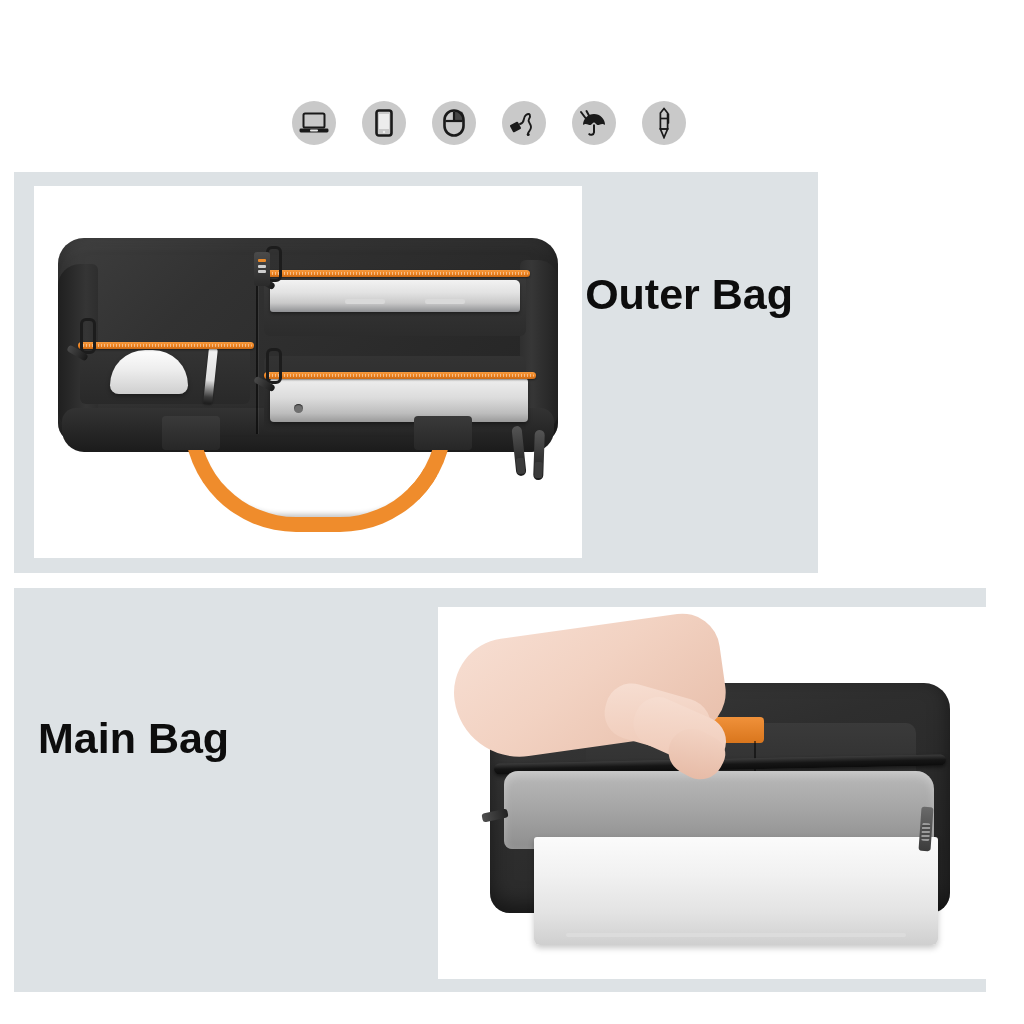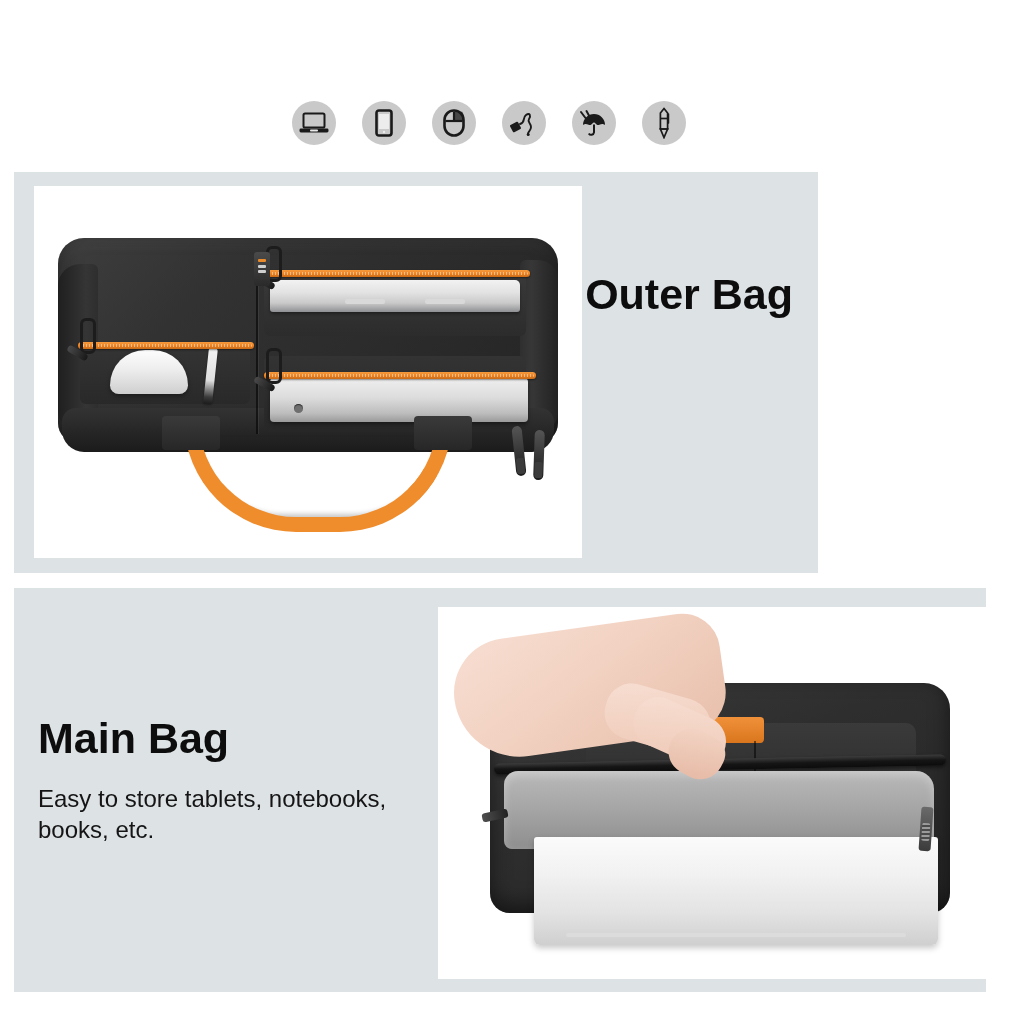--- a/index.html
+++ b/index.html
@@ -378,21 +378,20 @@
 
     <div class="copy copy-right">
       <h2 class="heading">Outer Bag</h2>
     </div>
   </div>
 
   <div class="panel panel-bottom">
 
     <div class="copy copy-left">
       <h2 class="heading">Main Bag</h2>
-      <p class="body-copy">Easy to store tablets, notebooks, books, etc.</p>
     </div>
 
     <div class="photo photo-bottom">
       <div class="bag-open">
 
         <div class="ob-body">
           <div class="ob-front-panel"></div>
           <div class="ob-orange-peek"></div>
           <div class="ob-seam"></div>
         </div>

